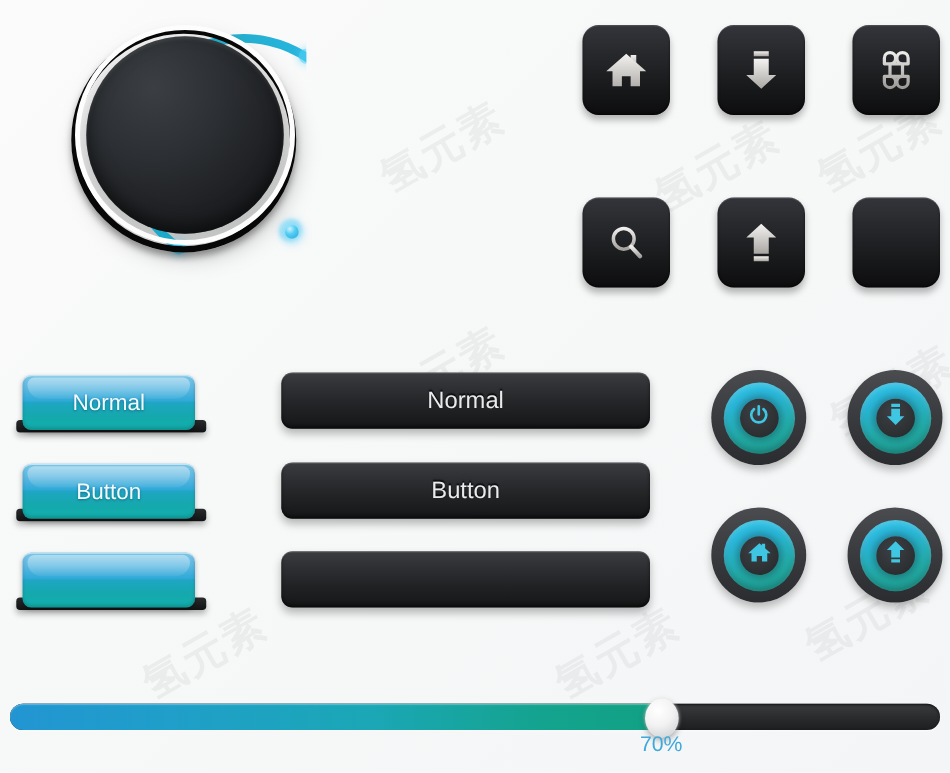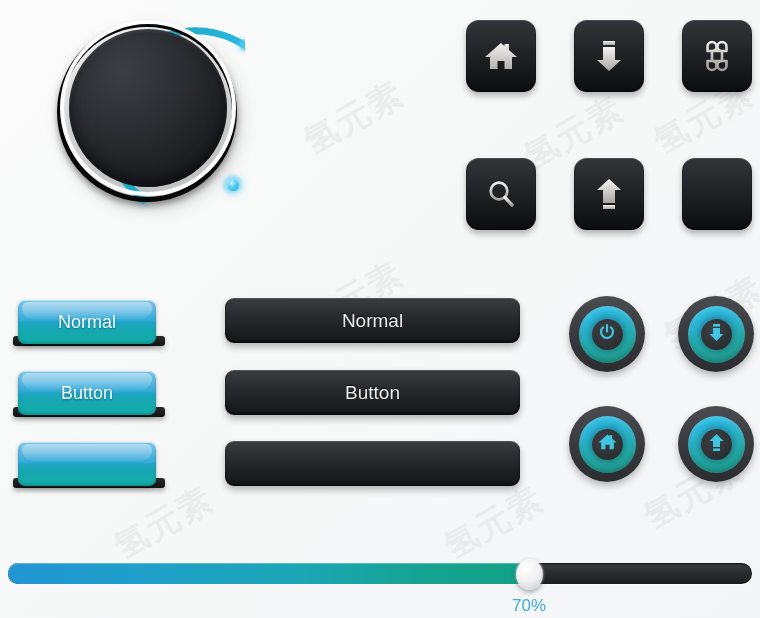--- a/index.html
+++ b/index.html
@@ -235,21 +235,21 @@
     position: absolute;
     top: -4px;
     width: 27px; height: 31px;
     border-radius: 50%;
     background: radial-gradient(circle at 38% 30%, #ffffff 0%, #f2f2f3 45%, #d9dadc 78%, #c3c4c7 100%);
     box-shadow: 0 2px 5px rgba(0,0,0,0.35), 0 0 3px rgba(255,255,255,0.9);
     cursor: pointer;
   }
   .slider-value {
     position: absolute;
-    top: 33px;
+    top: 23px;
     font-size: 17px;
     color: #3fa9dc;
     text-align: center;
     width: 60px;
   }
 </style>
 </head>
 <body>
 
 <div id="watermark-layer">

